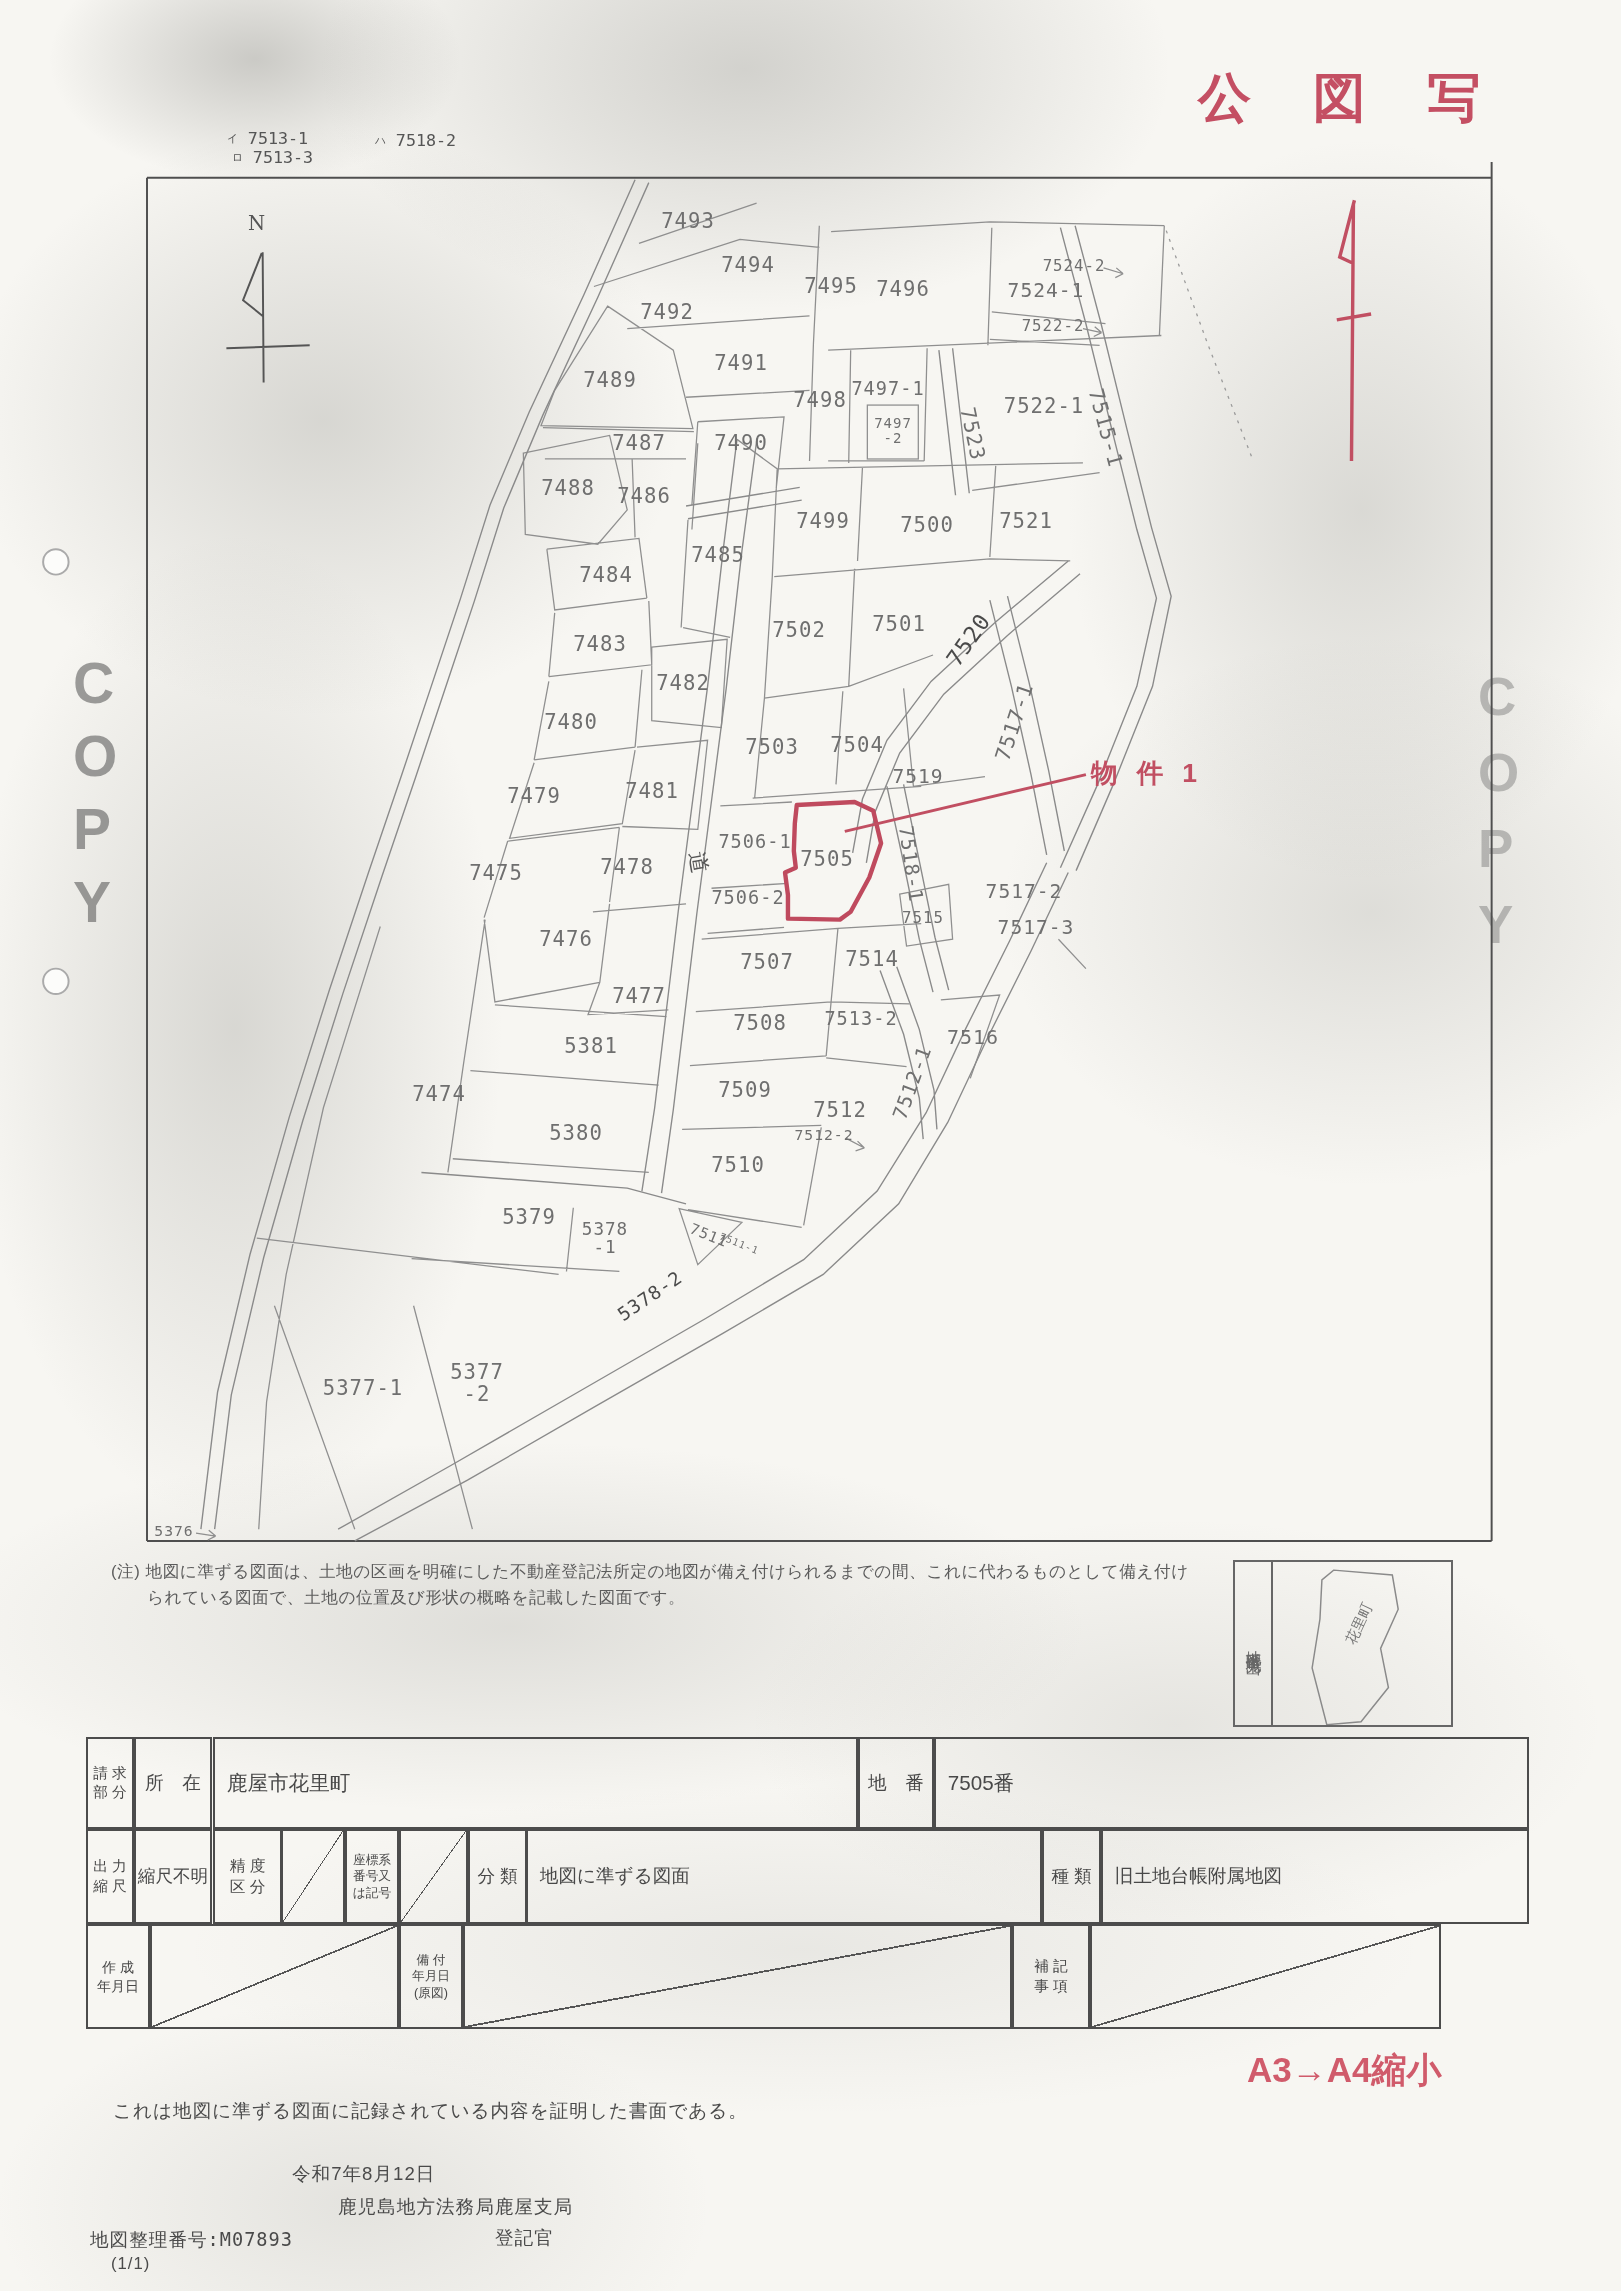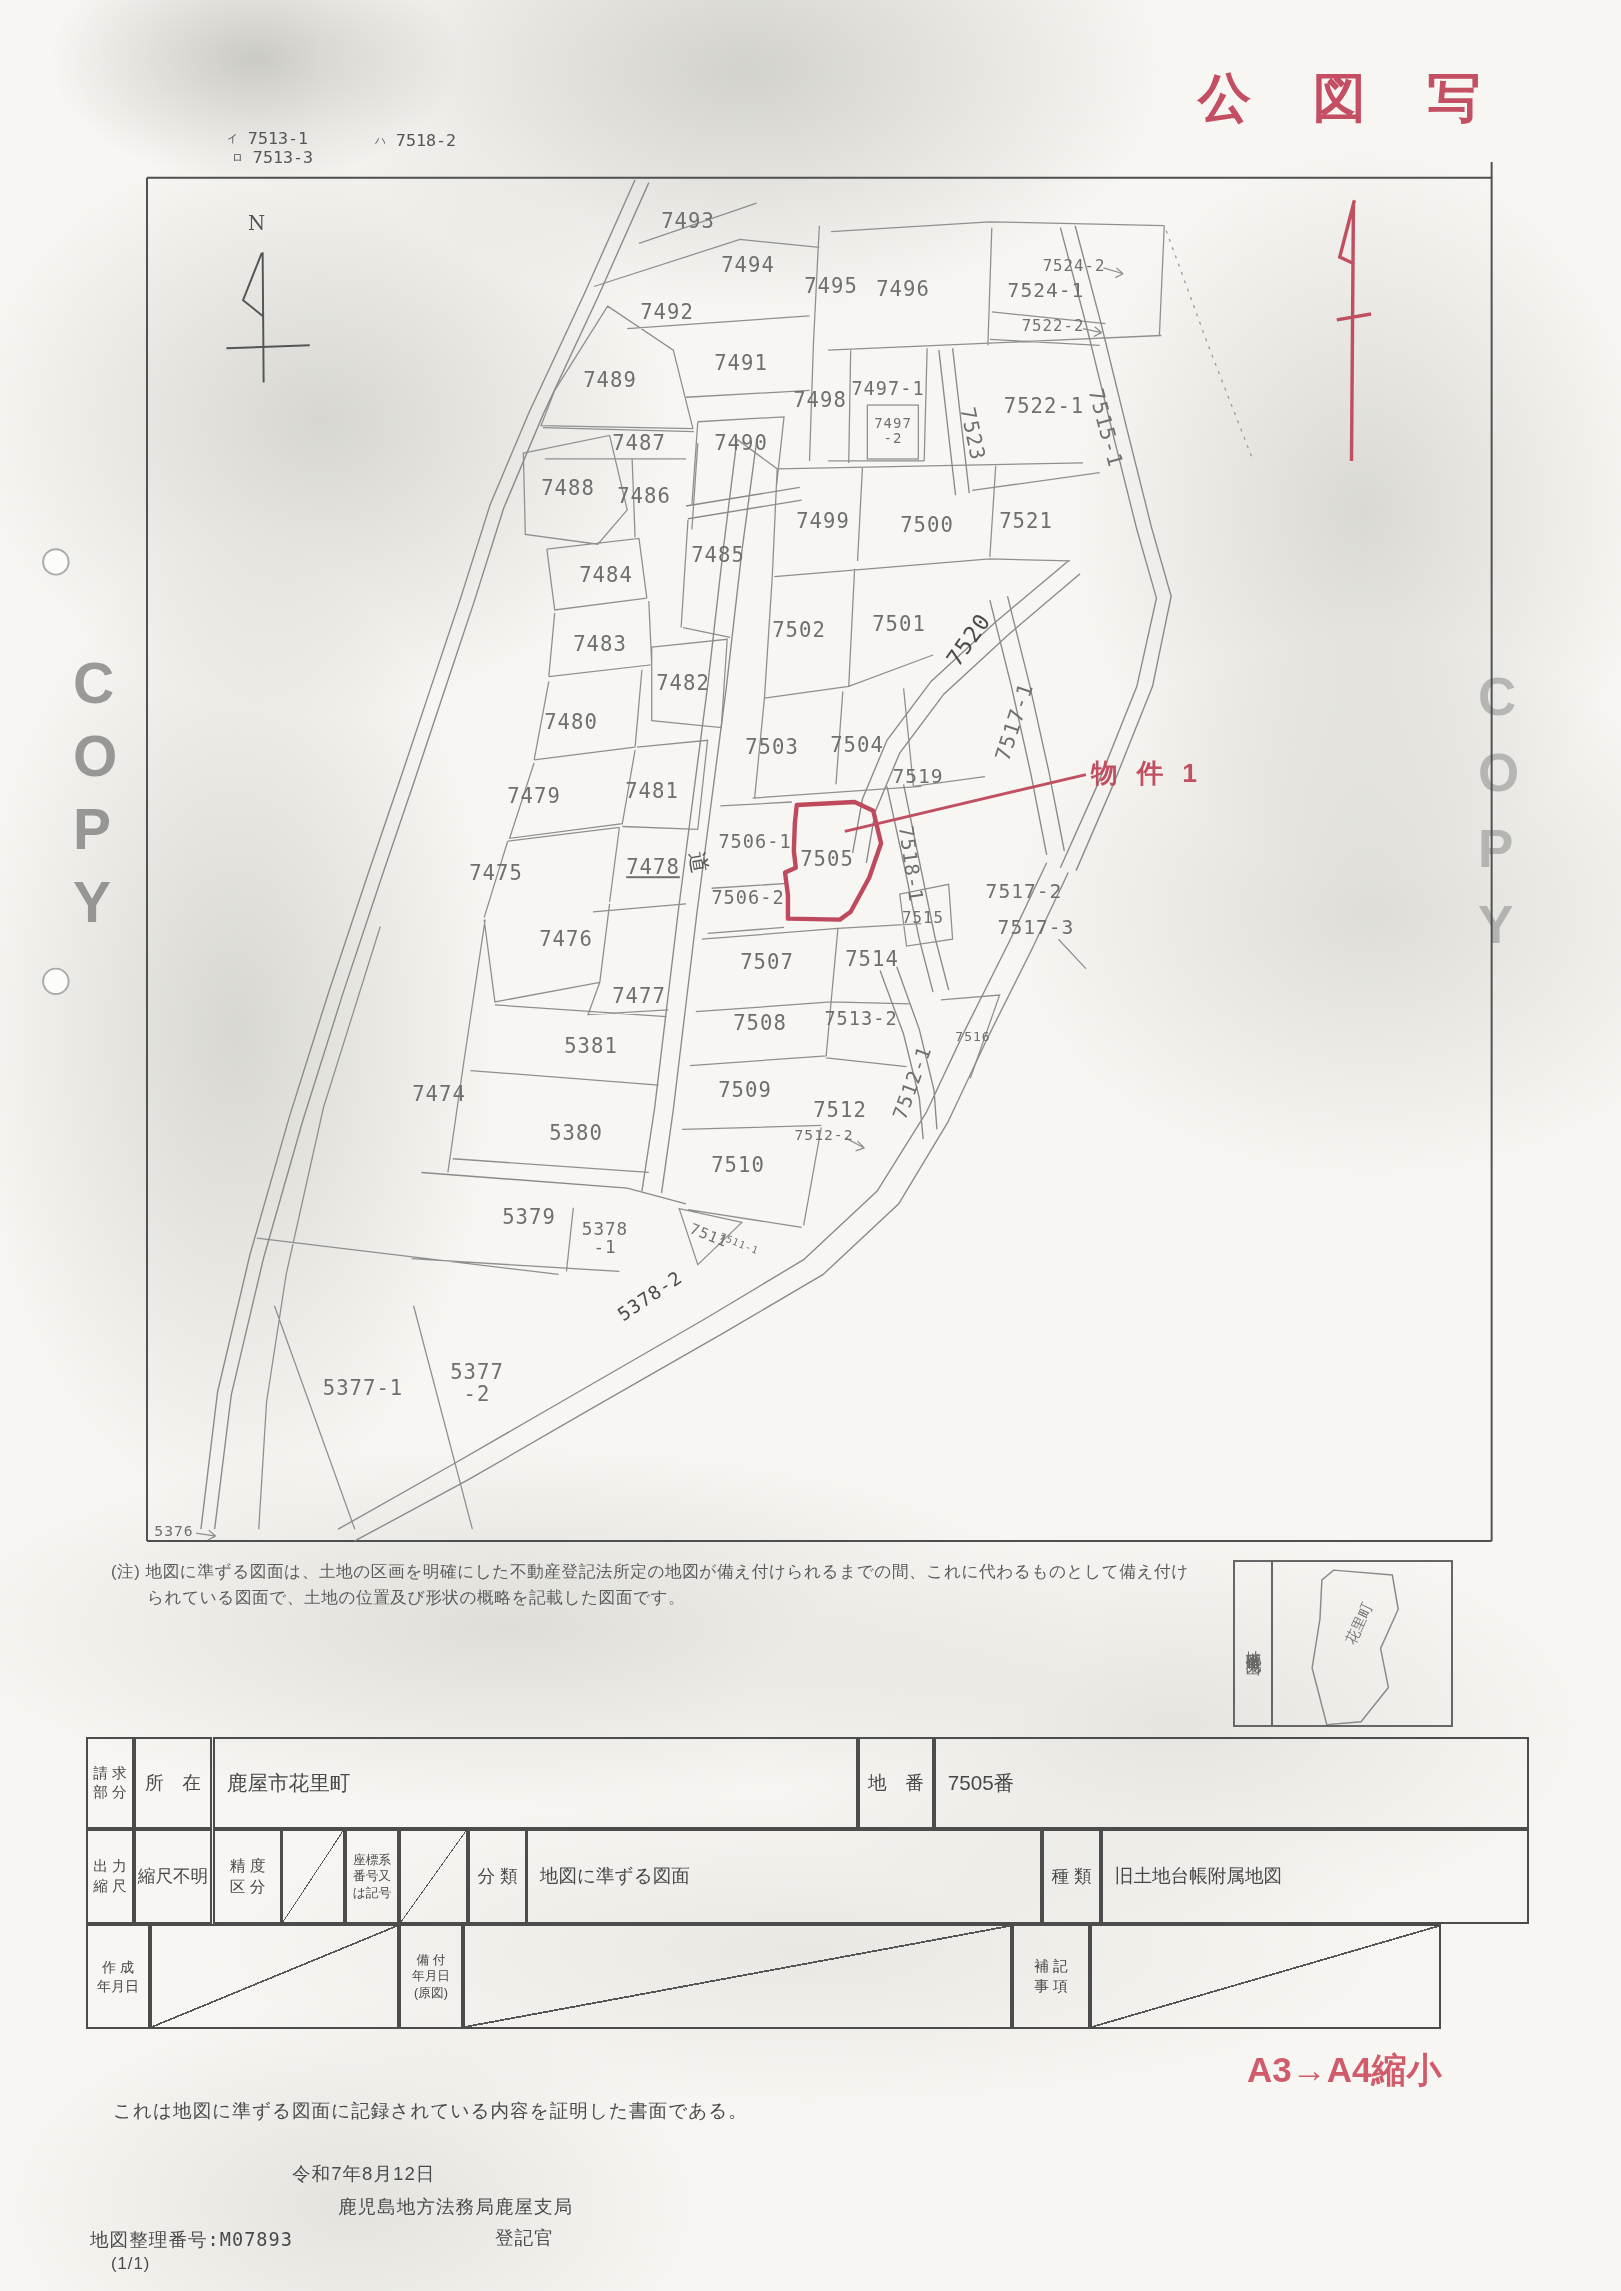--- a/index.html
+++ b/index.html
@@ -197,32 +197,32 @@
       <span class="parcel" style="left: 857px; top: 746px; transform: translate(-50%, -50%);">7504</span>
       <span class="parcel" style="left: 1015px; top: 722px; transform: translate(-50%, -50%) rotate(-72deg);">7517-1</span>
       <span class="parcel" style="left: 918px; top: 777px; font-size: 19.6px; transform: translate(-50%, -50%);">7519</span>
       <span class="parcel" style="left: 534px; top: 797px; transform: translate(-50%, -50%);">7479</span>
       <span class="parcel" style="left: 652px; top: 792px; transform: translate(-50%, -50%);">7481</span>
       <span class="parcel" style="left: 755px; top: 842px; font-size: 18.6px; transform: translate(-50%, -50%);">7506-1</span>
       <span class="parcel" style="left: 827px; top: 860px; transform: translate(-50%, -50%);">7505</span>
       <span class="parcel" style="left: 910px; top: 864px; font-size: 19.6px; transform: translate(-50%, -50%) rotate(82deg);">7518-1</span>
       <span class="parcel" style="left: 698px; top: 863px; font-size: 21.6px; color: rgb(85, 85, 85); transform: translate(-50%, -50%) rotate(80deg);">道</span>
       <span class="parcel" style="left: 496px; top: 874px; transform: translate(-50%, -50%);">7475</span>
-      <span class="parcel" style="left: 653px; top: 868px; transform: translate(-50%, -50%); text-decoration: underline;">7478</span>
+      <span class="parcel" style="left: 627px; top: 868px; transform: translate(-50%, -50%);">7478</span>
       <span class="parcel" style="left: 748px; top: 898px; font-size: 18.6px; transform: translate(-50%, -50%);">7506-2</span>
       <span class="parcel" style="left: 923px; top: 918px; font-size: 15.7px; transform: translate(-50%, -50%);">7515</span>
       <span class="parcel" style="left: 1024px; top: 892px; font-size: 19.6px; transform: translate(-50%, -50%);">7517-2</span>
       <span class="parcel" style="left: 1036px; top: 928px; font-size: 19.6px; transform: translate(-50%, -50%);">7517-3</span>
       <span class="parcel" style="left: 566px; top: 940px; transform: translate(-50%, -50%);">7476</span>
       <span class="parcel" style="left: 639px; top: 968px; transform: translate(-50%, -50%); margin-top: 29px;">7477</span>
       <span class="parcel" style="left: 767px; top: 963px; transform: translate(-50%, -50%);">7507</span>
       <span class="parcel" style="left: 872px; top: 960px; transform: translate(-50%, -50%);">7514</span>
       <span class="parcel" style="left: 760px; top: 1024px; transform: translate(-50%, -50%);">7508</span>
       <span class="parcel" style="left: 861px; top: 1019px; font-size: 18.6px; transform: translate(-50%, -50%);">7513-2</span>
-      <span class="parcel" style="left: 973px; top: 1037px; font-size: 13px; transform: translate(-50%, -50%);">7516</span>
+      <span class="parcel" style="left: 973px; top: 1037px; font-size: 20px; transform: translate(-50%, -50%);">7516</span>
       <span class="parcel" style="left: 591px; top: 1047px; transform: translate(-50%, -50%);">5381</span>
       <span class="parcel" style="left: 745px; top: 1091px; transform: translate(-50%, -50%);">7509</span>
       <span class="parcel" style="left: 840px; top: 1111px; transform: translate(-50%, -50%);">7512</span>
       <span class="parcel" style="left: 824px; top: 1135px; font-size: 14.7px; transform: translate(-50%, -50%);">7512-2</span>
       <span class="parcel" style="left: 913px; top: 1083px; font-size: 19.6px; transform: translate(-50%, -50%) rotate(-70deg);">7512-1</span>
       <span class="parcel" style="left: 439px; top: 1095px; transform: translate(-50%, -50%);">7474</span>
       <span class="parcel" style="left: 576px; top: 1134px; transform: translate(-50%, -50%);">5380</span>
       <span class="parcel" style="left: 738px; top: 1166px; transform: translate(-50%, -50%);">7510</span>
       <span class="parcel" style="left: 529px; top: 1218px; transform: translate(-50%, -50%);">5379</span>
       <span class="parcel" style="left: 605px; top: 1238px; font-size: 17.6px; transform: translate(-50%, -50%);">5378

